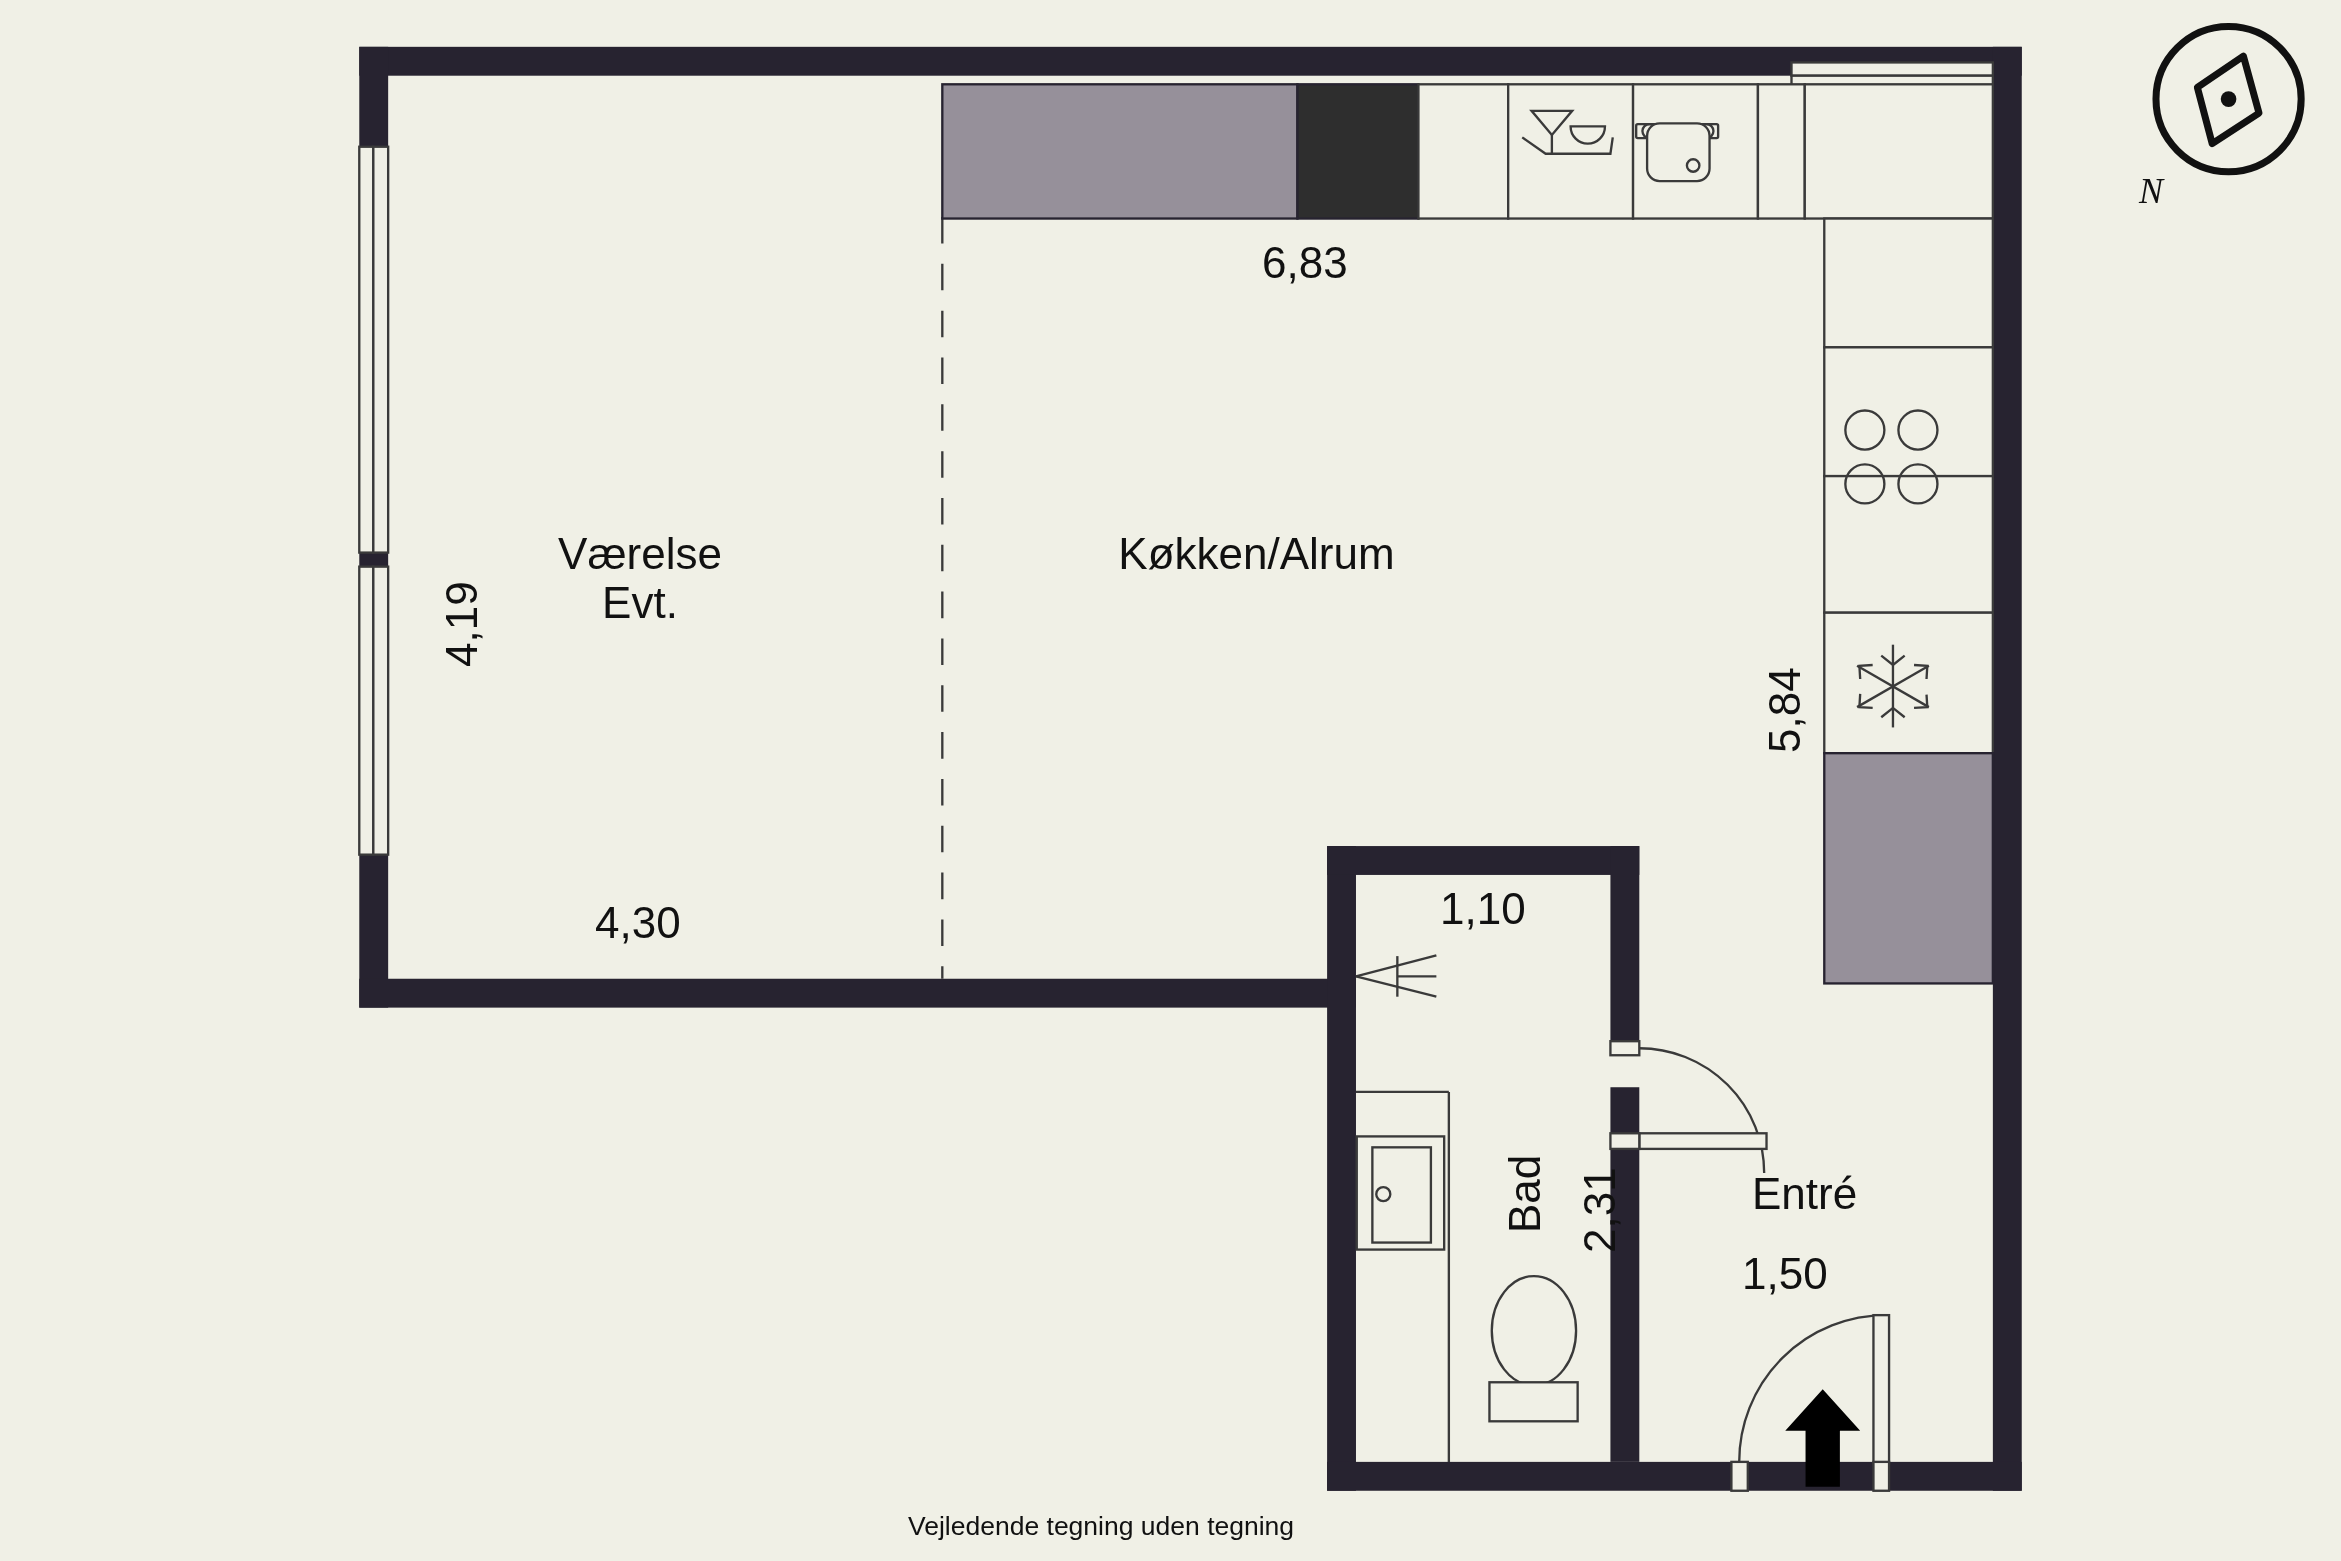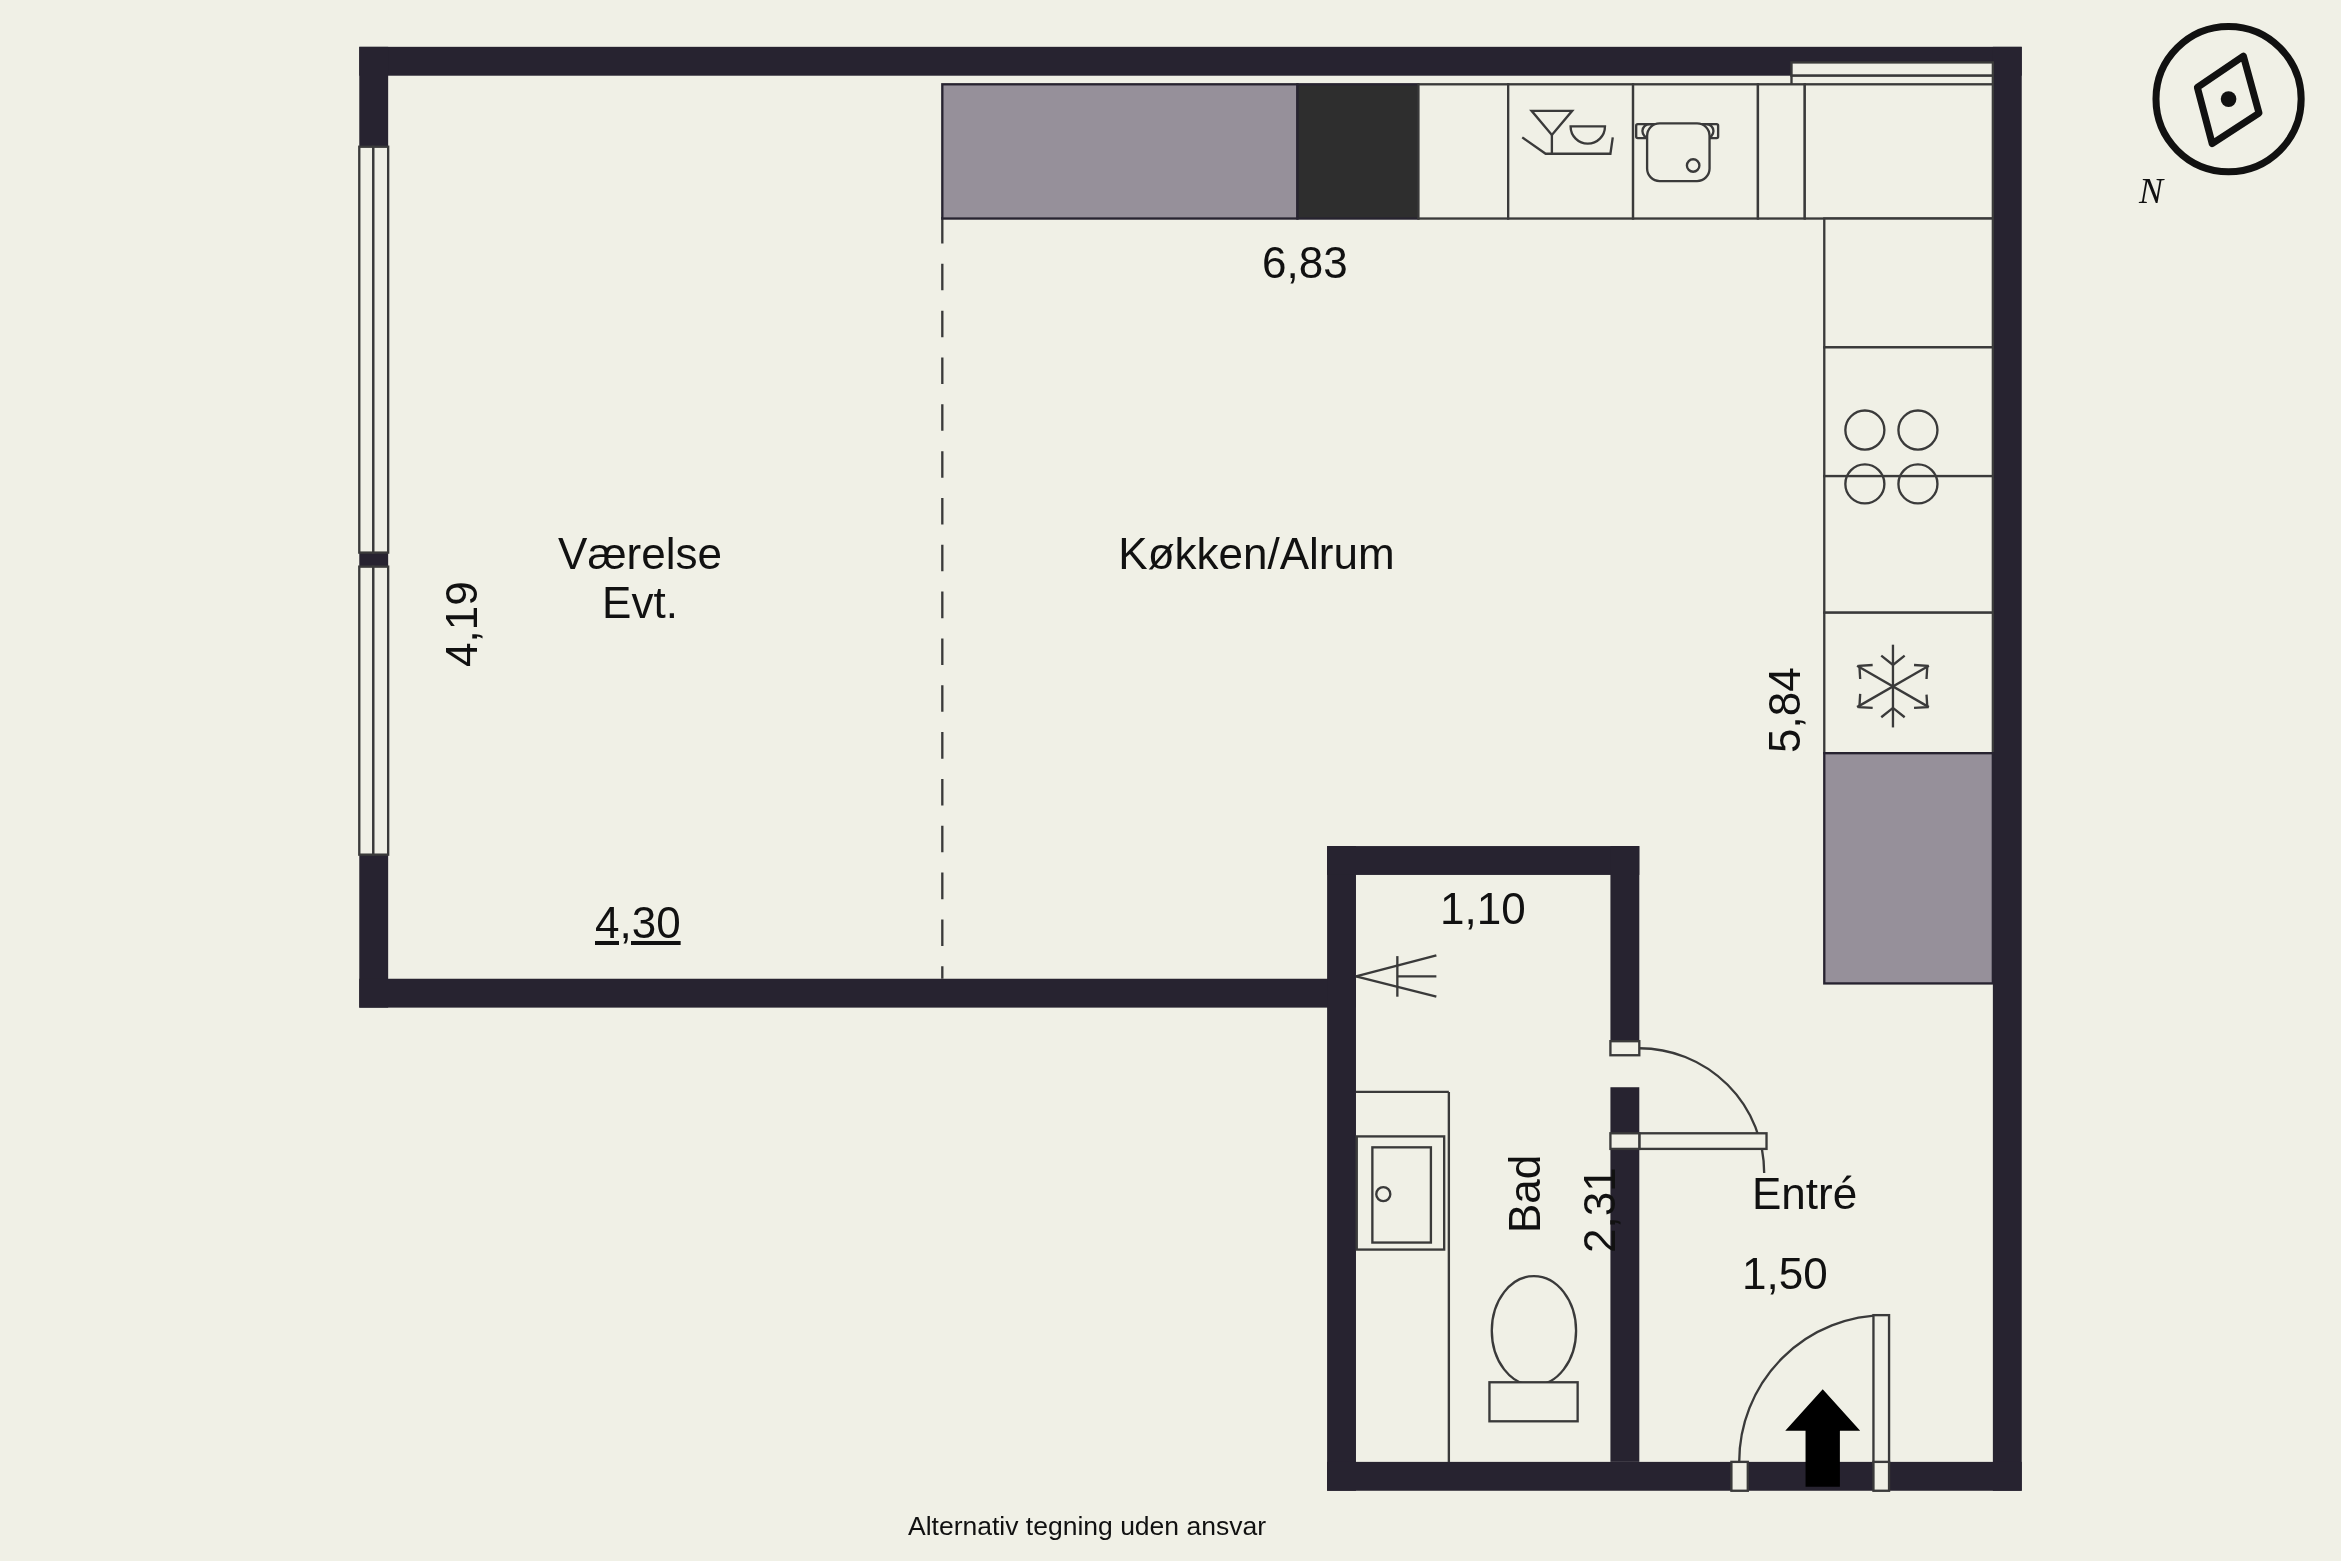--- a/index.html
+++ b/index.html
@@ -207,21 +207,21 @@
   </div>
 
   <div class="lbl room-label" style="left:1744px;top:1169px;margin-left:8px;">
     <span>Entré</span>
   </div>
 
   <div class="lbl dim-label" style="left:1262px;top:238px;">
     <span>6,83</span>
   </div>
 
-  <div class="lbl dim-label" style="left:595px;top:898px;text-decoration:underline;">
+  <div class="lbl dim-label" style="left:595px;top:898px;">
     <span>4,30</span>
   </div>
 
   <div class="lbl dim-label dim-rot-ccw" style="left:437px;top:667px;">
     <span>4,19</span>
   </div>
 
   <div class="lbl dim-label dim-rot-ccw" style="left:1760px;top:753px;">
     <span>5,84</span>
   </div>
@@ -233,21 +233,21 @@
   <div class="lbl dim-label dim-rot-ccw" style="left:1575px;top:1253px;">
     <span>2,31</span>
   </div>
 
   <div class="lbl dim-label" style="left:1742px;top:1249px;">
     <span>1,50</span>
   </div>
 
 
   <div class="lbl footer-label" style="left:908px;top:1511px;">
-    <span>Alternativ tegning uden ansvar</span>
+    <span>Vejledende tegning uden tegning</span>
   </div>
 
   <div class="lbl compass-n" style="left:2139px;top:170px;">
     <span>N</span>
   </div>
 
 </div>
 
 
 </body></html>

